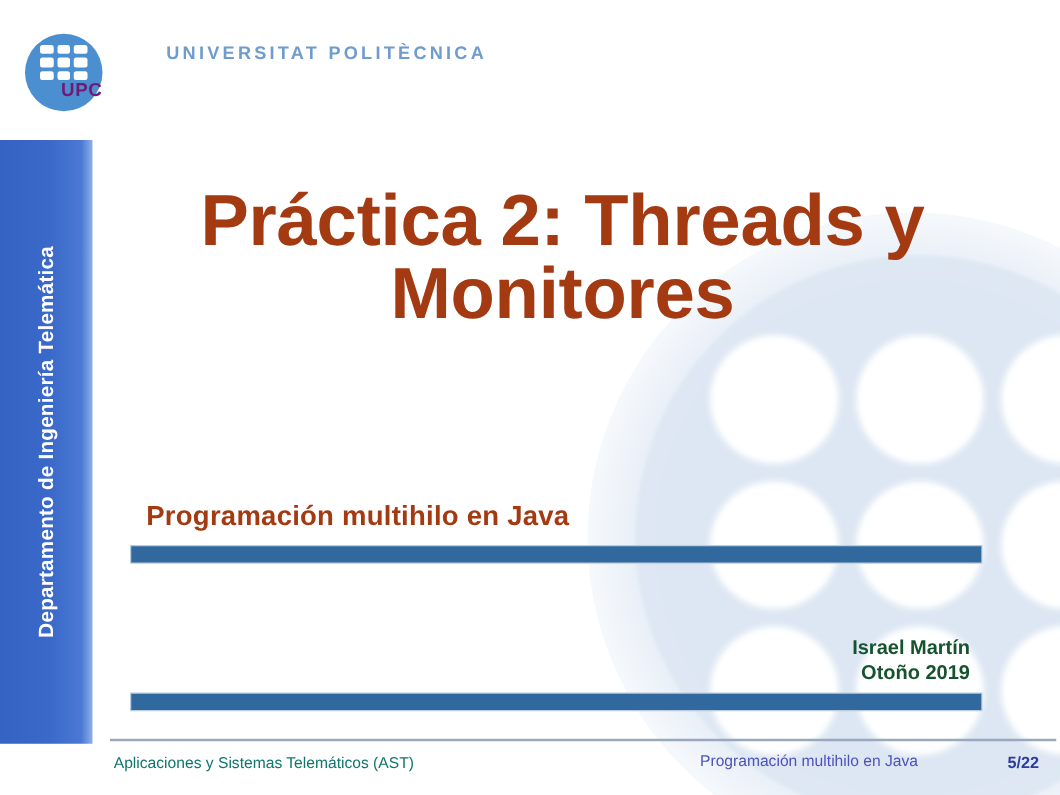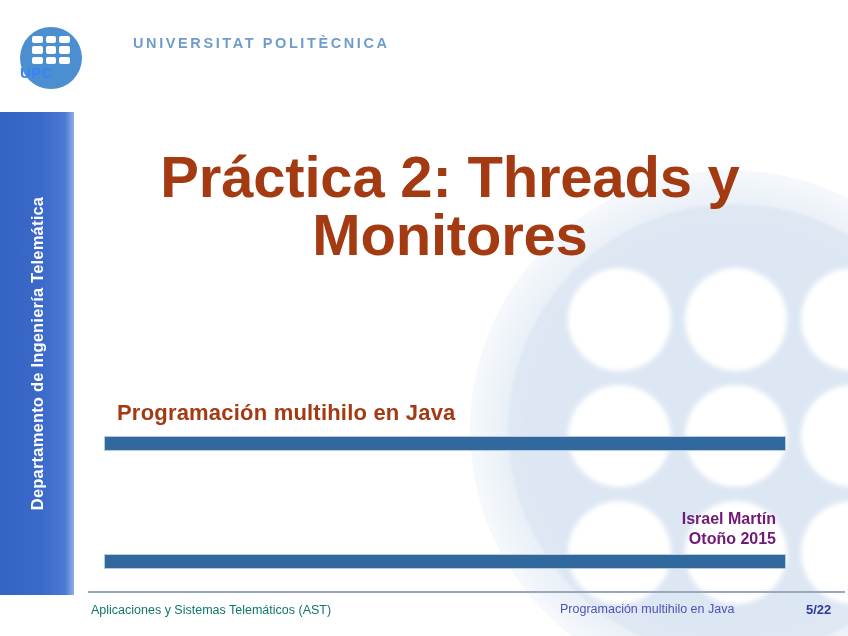--- a/index.html
+++ b/index.html
@@ -85,22 +85,22 @@
   }
   .logo-sq {
     background: #ffffff;
     border-radius: 2px;
   }
   .logo-text {
     position: absolute;
     left: 0;
     right: 0;
     top: 38px;
-    text-align: left;
-    color: #3b82f6;
+    text-align: right;
+    color: #701a75;
     font-size: 15px;
     font-weight: bold;
     letter-spacing: 0.5px;
     line-height: 1;
   }
   .uni-name {
     position: absolute;
     left: 93px;
     top: 33px;
     color: #6f9ccc;
@@ -177,21 +177,21 @@
   }
   .rule-1 { top: 437px; }
   .rule-2 { top: 555px; }
 
   
   .author {
     position: absolute;
     right: 72px;
     top: 509px;
     text-align: right;
-    color: #701a75;
+    color: #14532d;
     font-size: 16px;
     font-weight: bold;
     line-height: 20px;
   }
 
   
   .footer-line {
     position: absolute;
     left: 88px;
     top: 591px;
@@ -270,21 +270,21 @@
 
   <div class="title">Práctica 2: Threads y Monitores</div>
 
   <div class="subtitle">Programación multihilo en Java</div>
 
   <div class="rule rule-1"></div>
   <div class="rule rule-2"></div>
 
   <div class="author">
     <div>Israel Martín</div>
-    <div>Otoño 2015</div>
+    <div>Otoño 2019</div>
   </div>
 
   <div class="footer-line"></div>
   <div class="footer-left">Aplicaciones y Sistemas Telemáticos (AST)</div>
   <div class="footer-center">Programación multihilo en Java</div>
   <div class="footer-page">5/22</div>
 
 </div>
 
 </body></html>

